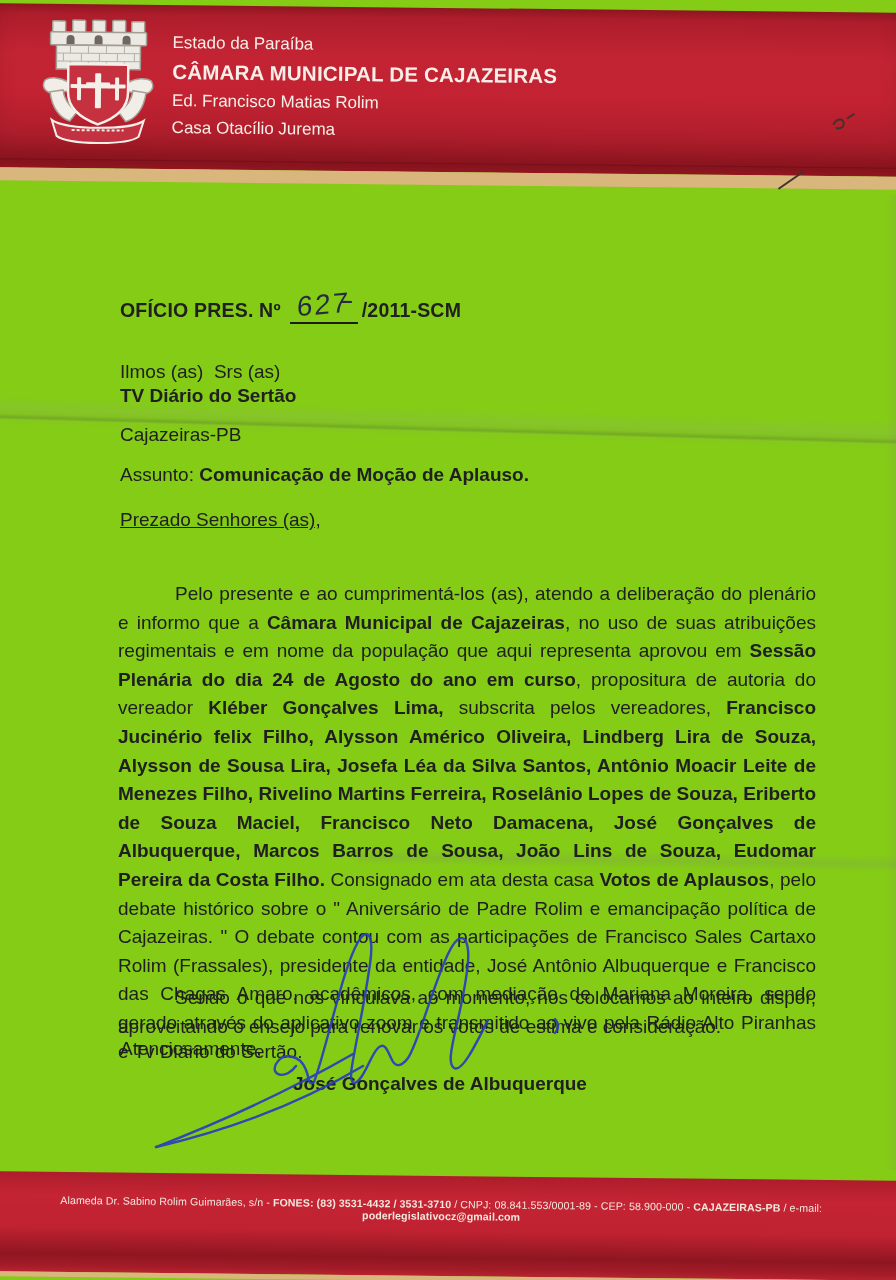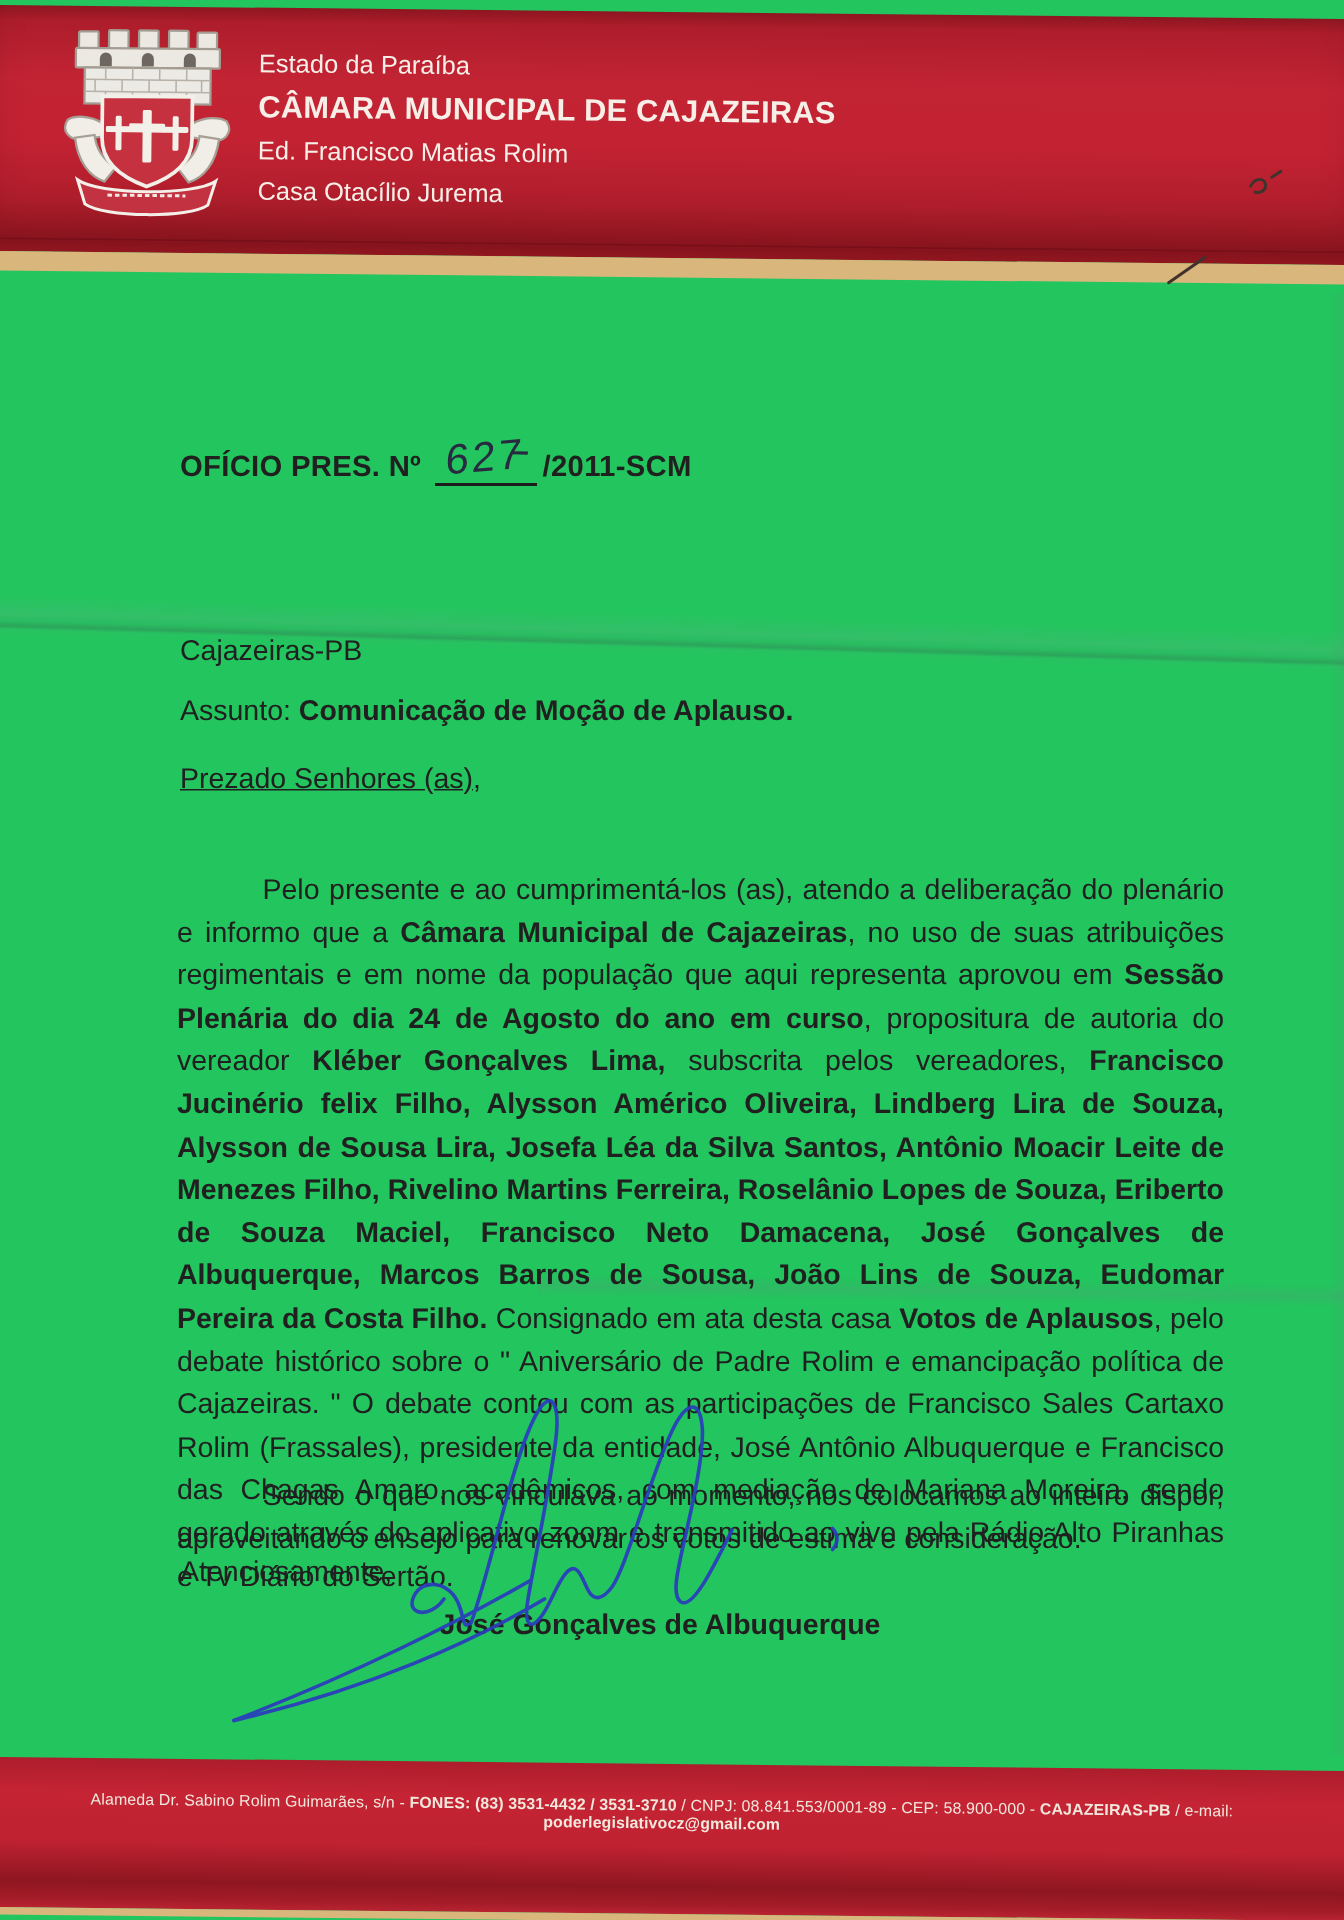--- a/index.html
+++ b/index.html
@@ -1,18 +1,18 @@
 <!DOCTYPE html>
 <html lang="pt"><head>
 <meta charset="utf-8">
 <style>
   html,body { margin:0; padding:0; background:#ffffff; }
   .page {
     position:relative; width:896px; height:1280px; overflow:hidden;
-    background:#22c55e; color:#202020;
+    background:#84cc16; color:#202020;
     font-family:"Liberation Sans","DejaVu Sans",sans-serif;
   }
   
   .header-band {
     position:absolute; left:-10px; right:-10px; top:8px; height:164px;
     transform:rotate(0.6deg);
     background:linear-gradient(180deg,#8f1722 0%,#ad1d2b 6%,#c32434 30%,#c22232 55%,#b01e2c 78%,#971824 96%,#a81c28 100%);
     border-bottom:13px solid #d8b67c;
     box-shadow:inset 0 -18px 26px rgba(60,0,6,.22);
   }
@@ -174,20 +174,24 @@
 
   <div class="crease1"></div>
   <div class="crease2"></div>
   <div class="edge-shadow"></div>
 
   <div class="ref-line letter-text">
     <span>OFÍCIO PRES. Nº</span><span class="ref-blank"><span class="handwritten">627</span></span><span>/2011-SCM</span>
   </div>
 
 
+  <div class="addressee letter-text">
+    <div>Ilmos (as)&nbsp; Srs (as)</div>
+    <div class="name">TV Diário do Sertão</div>
+  </div>
   <div class="city-line letter-text">Cajazeiras-PB</div>
 
   <div class="subject-line letter-text">
     <span>Assunto:</span>
     <span class="subj">Comunicação de Moção de Aplauso.</span>
   </div>
 
   <div class="salutation-line letter-text">Prezado Senhores (as),</div>
 
   <p class="para1 letter-text"><span>Pelo presente e ao cumprimentá-los (as), atendo a deliberação do plenário e informo que a </span><span class="seg-bold">Câmara Municipal de Cajazeiras</span><span>, no uso de suas atribuições regimentais e em nome da população que aqui representa aprovou em </span><span class="seg-bold">Sessão Plenária do dia 24 de Agosto do ano em curso</span><span>, propositura de autoria do vereador </span><span class="seg-bold">Kléber Gonçalves Lima,</span><span> subscrita pelos vereadores, </span><span class="seg-bold">Francisco Jucinério felix Filho, Alysson Américo Oliveira, Lindberg Lira de Souza, Alysson de Sousa Lira, Josefa Léa da Silva Santos, Antônio Moacir Leite de Menezes Filho, Rivelino Martins Ferreira, Roselânio Lopes de Souza, Eriberto de Souza Maciel, Francisco Neto Damacena, José Gonçalves de Albuquerque, Marcos Barros de Sousa, João Lins de Souza, Eudomar Pereira da Costa Filho.</span><span> Consignado em ata desta casa </span><span class="seg-bold">Votos de Aplausos</span><span>, pelo debate histórico sobre o " Aniversário de Padre Rolim e emancipação política de Cajazeiras. " O debate contou com as participações de Francisco Sales Cartaxo Rolim (Frassales), presidente da entidade, José Antônio Albuquerque e Francisco das Chagas Amaro, acadêmicos, com mediação de Mariana Moreira, sendo gerado através do aplicativo zoom e transmitido ao vivo pela Rádio Alto Piranhas e Tv Diário do Sertão.</span></p>

